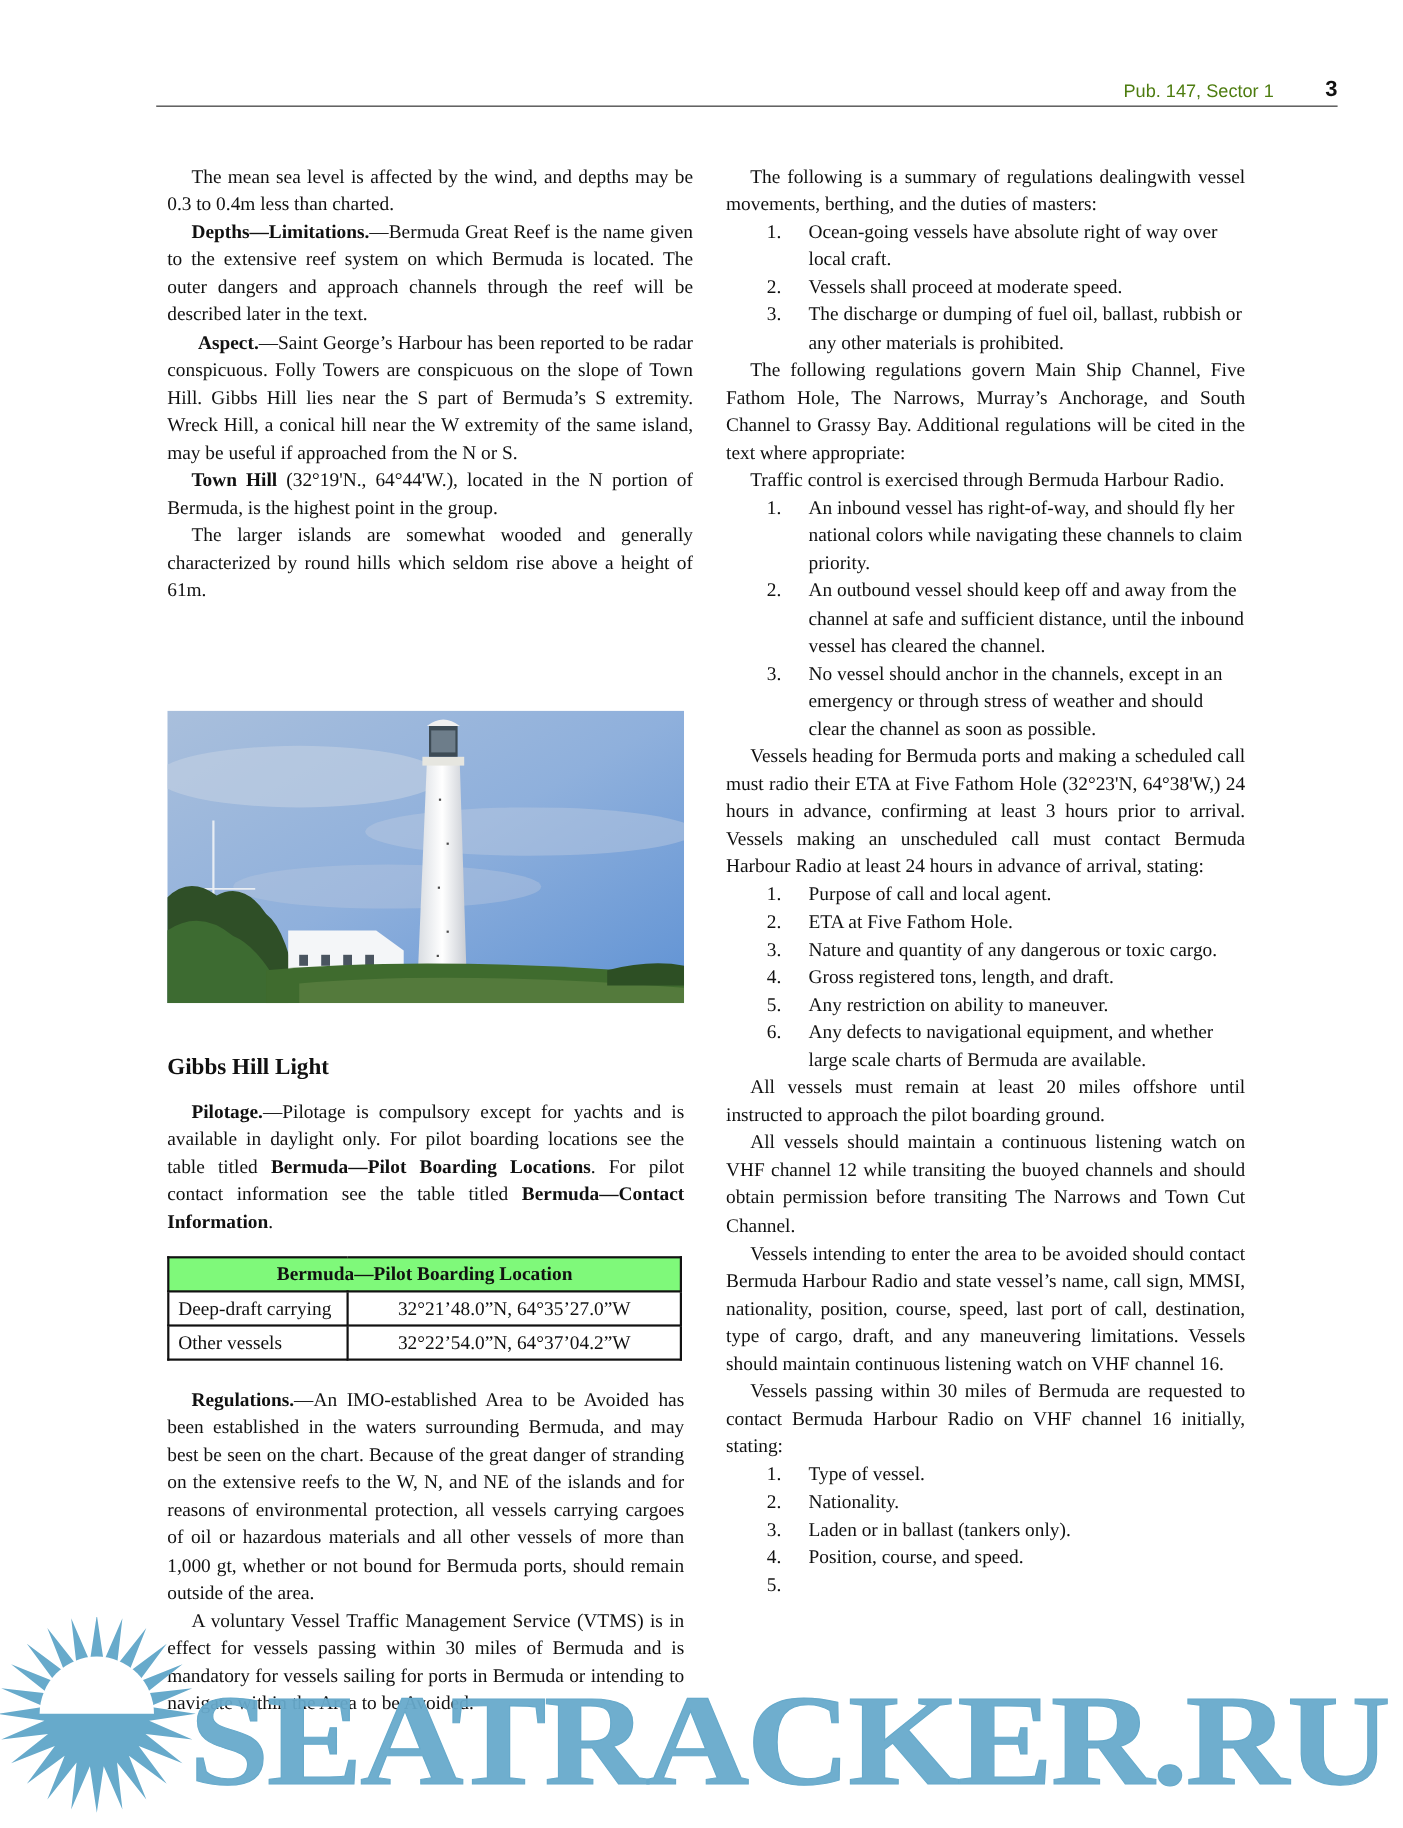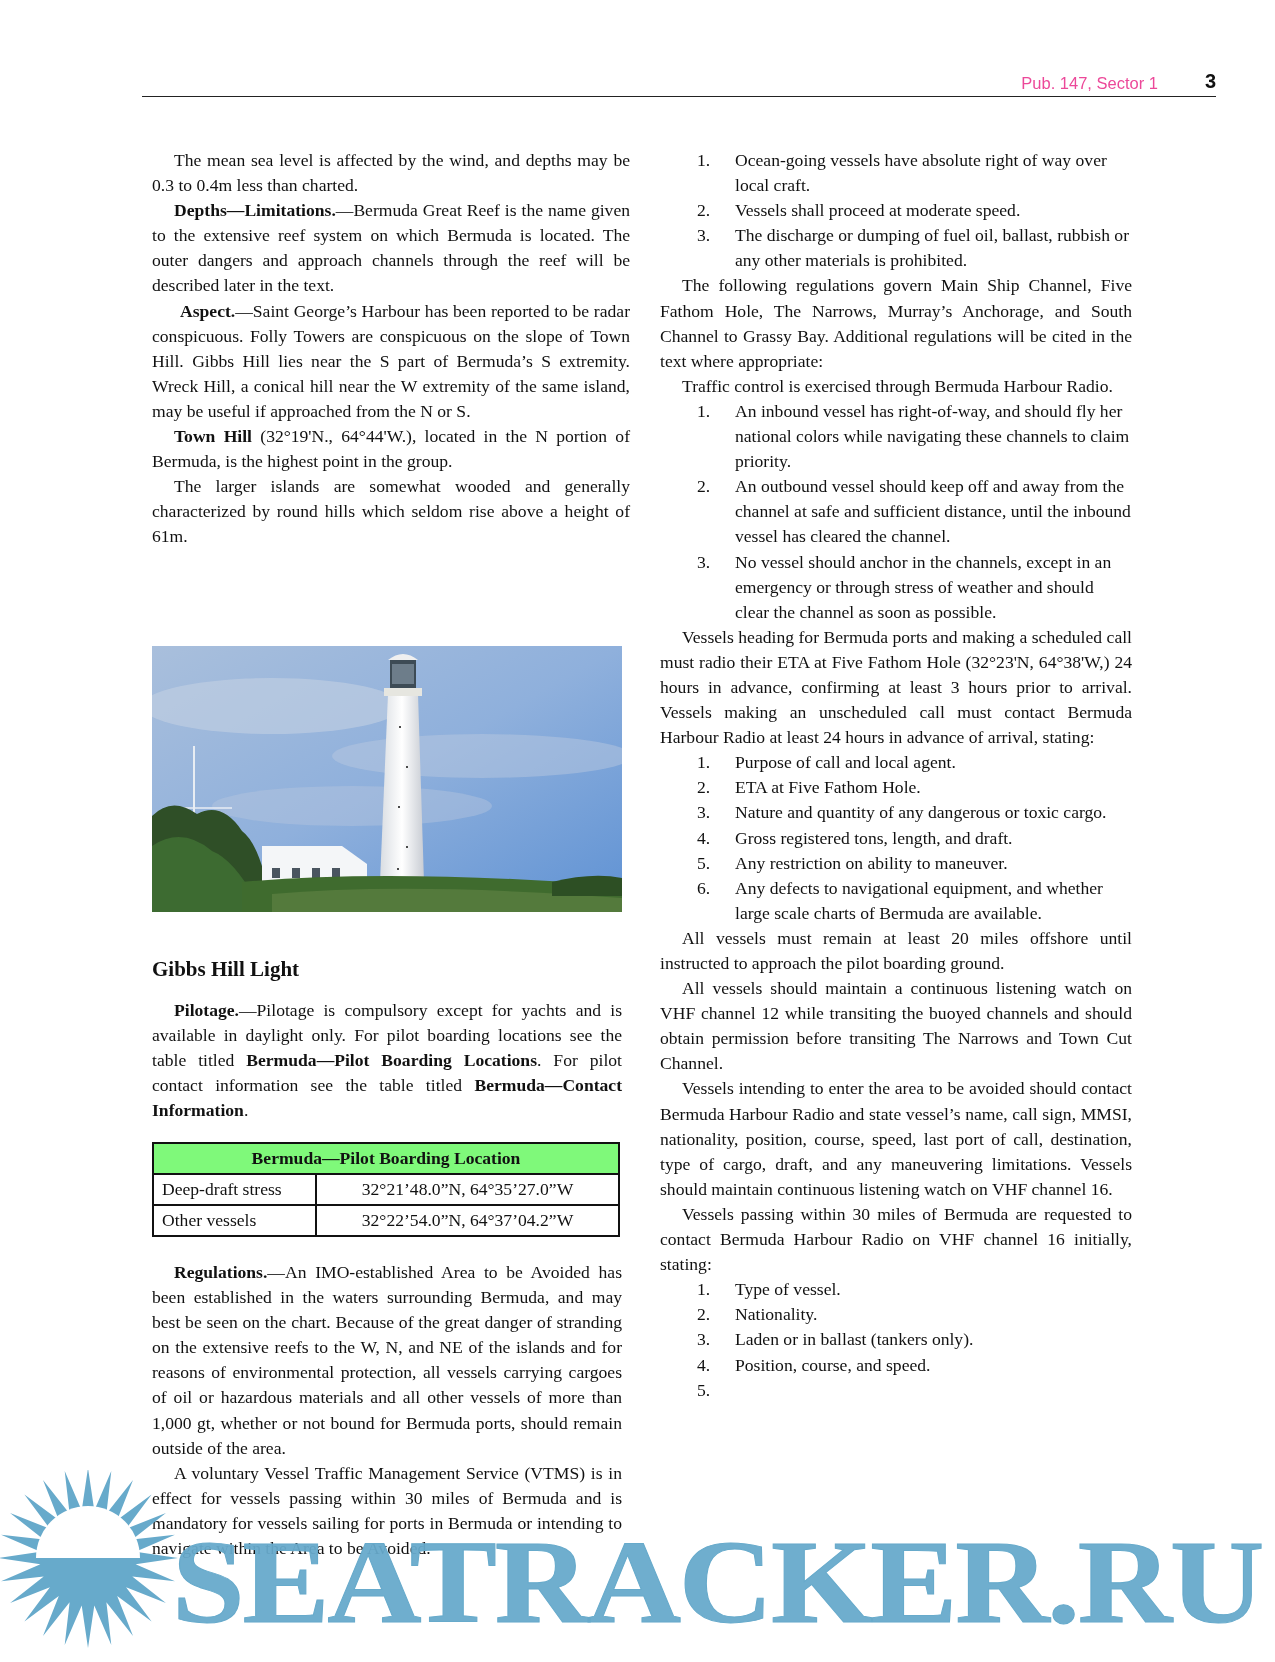--- a/index.html
+++ b/index.html
@@ -1,21 +1,21 @@
 <!DOCTYPE html>
 <html><head>
 <meta charset="utf-8">
 <style>
   html, body { margin:0; padding:0; background:#ffffff; }
   body { width:1275px; height:1662px; position:relative; overflow:hidden;
          font-family:"Liberation Serif", serif; color:#111; }
   .header { position:absolute; left:142px; top:66px; width:1074px; height:30px;
             border-bottom:1.5px solid #222; }
   .header .pub { position:absolute; right:58px; top:8px; font-family:"Liberation Sans", sans-serif;
-                 font-size:16.5px; color:#ec4899; }
+                 font-size:16.5px; color:#4d7c0f; }
   .header .pgnum { position:absolute; right:0px; top:4px; font-family:"Liberation Sans", sans-serif;
                    font-size:20px; font-weight:bold; color:#111; }
   .col { position:absolute; top:148px; width:478px; font-size:17.6px; line-height:25.1px;
          text-align:justify; }
   .col-left { left:152px; }
   .col-right { left:660px; width:472px; }
   p { margin:0; }
   .ind { text-indent:22px; }
   .ind2 { text-indent:28px; }
   b { font-weight:bold; }
@@ -106,36 +106,37 @@
 <div class="pilotage">
   <p class="ind"><b>Pilotage.</b><span>—Pilotage is compulsory except for yachts and is available in daylight only. For pilot boarding locations see the table titled </span><b>Bermuda—Pilot Boarding Locations</b><span>. For pilot contact information see the table titled </span><b>Bermuda—Contact Information</b><span>.</span></p>
 </div>
 
 <table class="pbl">
   <tbody>
       <tr>
     <th colspan="2">Bermuda—Pilot Boarding Location</th>
   </tr>
   <tr>
-    <td style="width:145px">Deep-draft stress</td>
+    <td style="width:145px">Deep-draft carrying</td>
     <td class="c2">32°21’48.0”N, 64°35’27.0”W</td>
   </tr>
   <tr>
     <td>Other vessels</td>
     <td class="c2">32°22’54.0”N, 64°37’04.2”W</td>
   </tr>
 </tbody>
   </table>
 
 <div class="regs">
   <p class="ind"><b>Regulations.</b><span>—An IMO-established Area to be Avoided has been established in the waters surrounding Bermuda, and may best be seen on the chart. Because of the great danger of stranding on the extensive reefs to the W, N, and NE of the islands and for reasons of environmental protection, all vessels carrying cargoes of oil or hazardous materials and all other vessels of more than 1,000 gt, whether or not bound for Bermuda ports, should remain outside of the area.</span></p>
   <p class="ind">A voluntary Vessel Traffic Management Service (VTMS) is in effect for vessels passing within 30 miles of Bermuda and is mandatory for vessels sailing for ports in Bermuda or intending to navigate within the Area to be Avoided.</p>
 </div>
 
 <div class="col col-right">
+  <p class="ind">The following is a summary of regulations dealingwith vessel movements, berthing, and the duties of masters:</p>
   <ol class="num">
     <li><span class="n">1.</span><span>Ocean-going vessels have absolute right of way over local craft.</span></li>
     <li><span class="n">2.</span><span>Vessels shall proceed at moderate speed.</span></li>
     <li><span class="n">3.</span><span>The discharge or dumping of fuel oil, ballast, rubbish or any other materials is prohibited.</span></li>
   </ol>
   <p class="ind">The following regulations govern Main Ship Channel, Five Fathom Hole, The Narrows, Murray’s Anchorage, and South Channel to Grassy Bay. Additional regulations will be cited in the text where appropriate:</p>
   <p class="ind">Traffic control is exercised through Bermuda Harbour Radio.</p>
   <ol class="num">
     <li><span class="n">1.</span><span>An inbound vessel has right-of-way, and should fly her national colors while navigating these channels to claim priority.</span></li>
     <li><span class="n">2.</span><span>An outbound vessel should keep off and away from the channel at safe and sufficient distance, until the inbound vessel has cleared the channel.</span></li>

